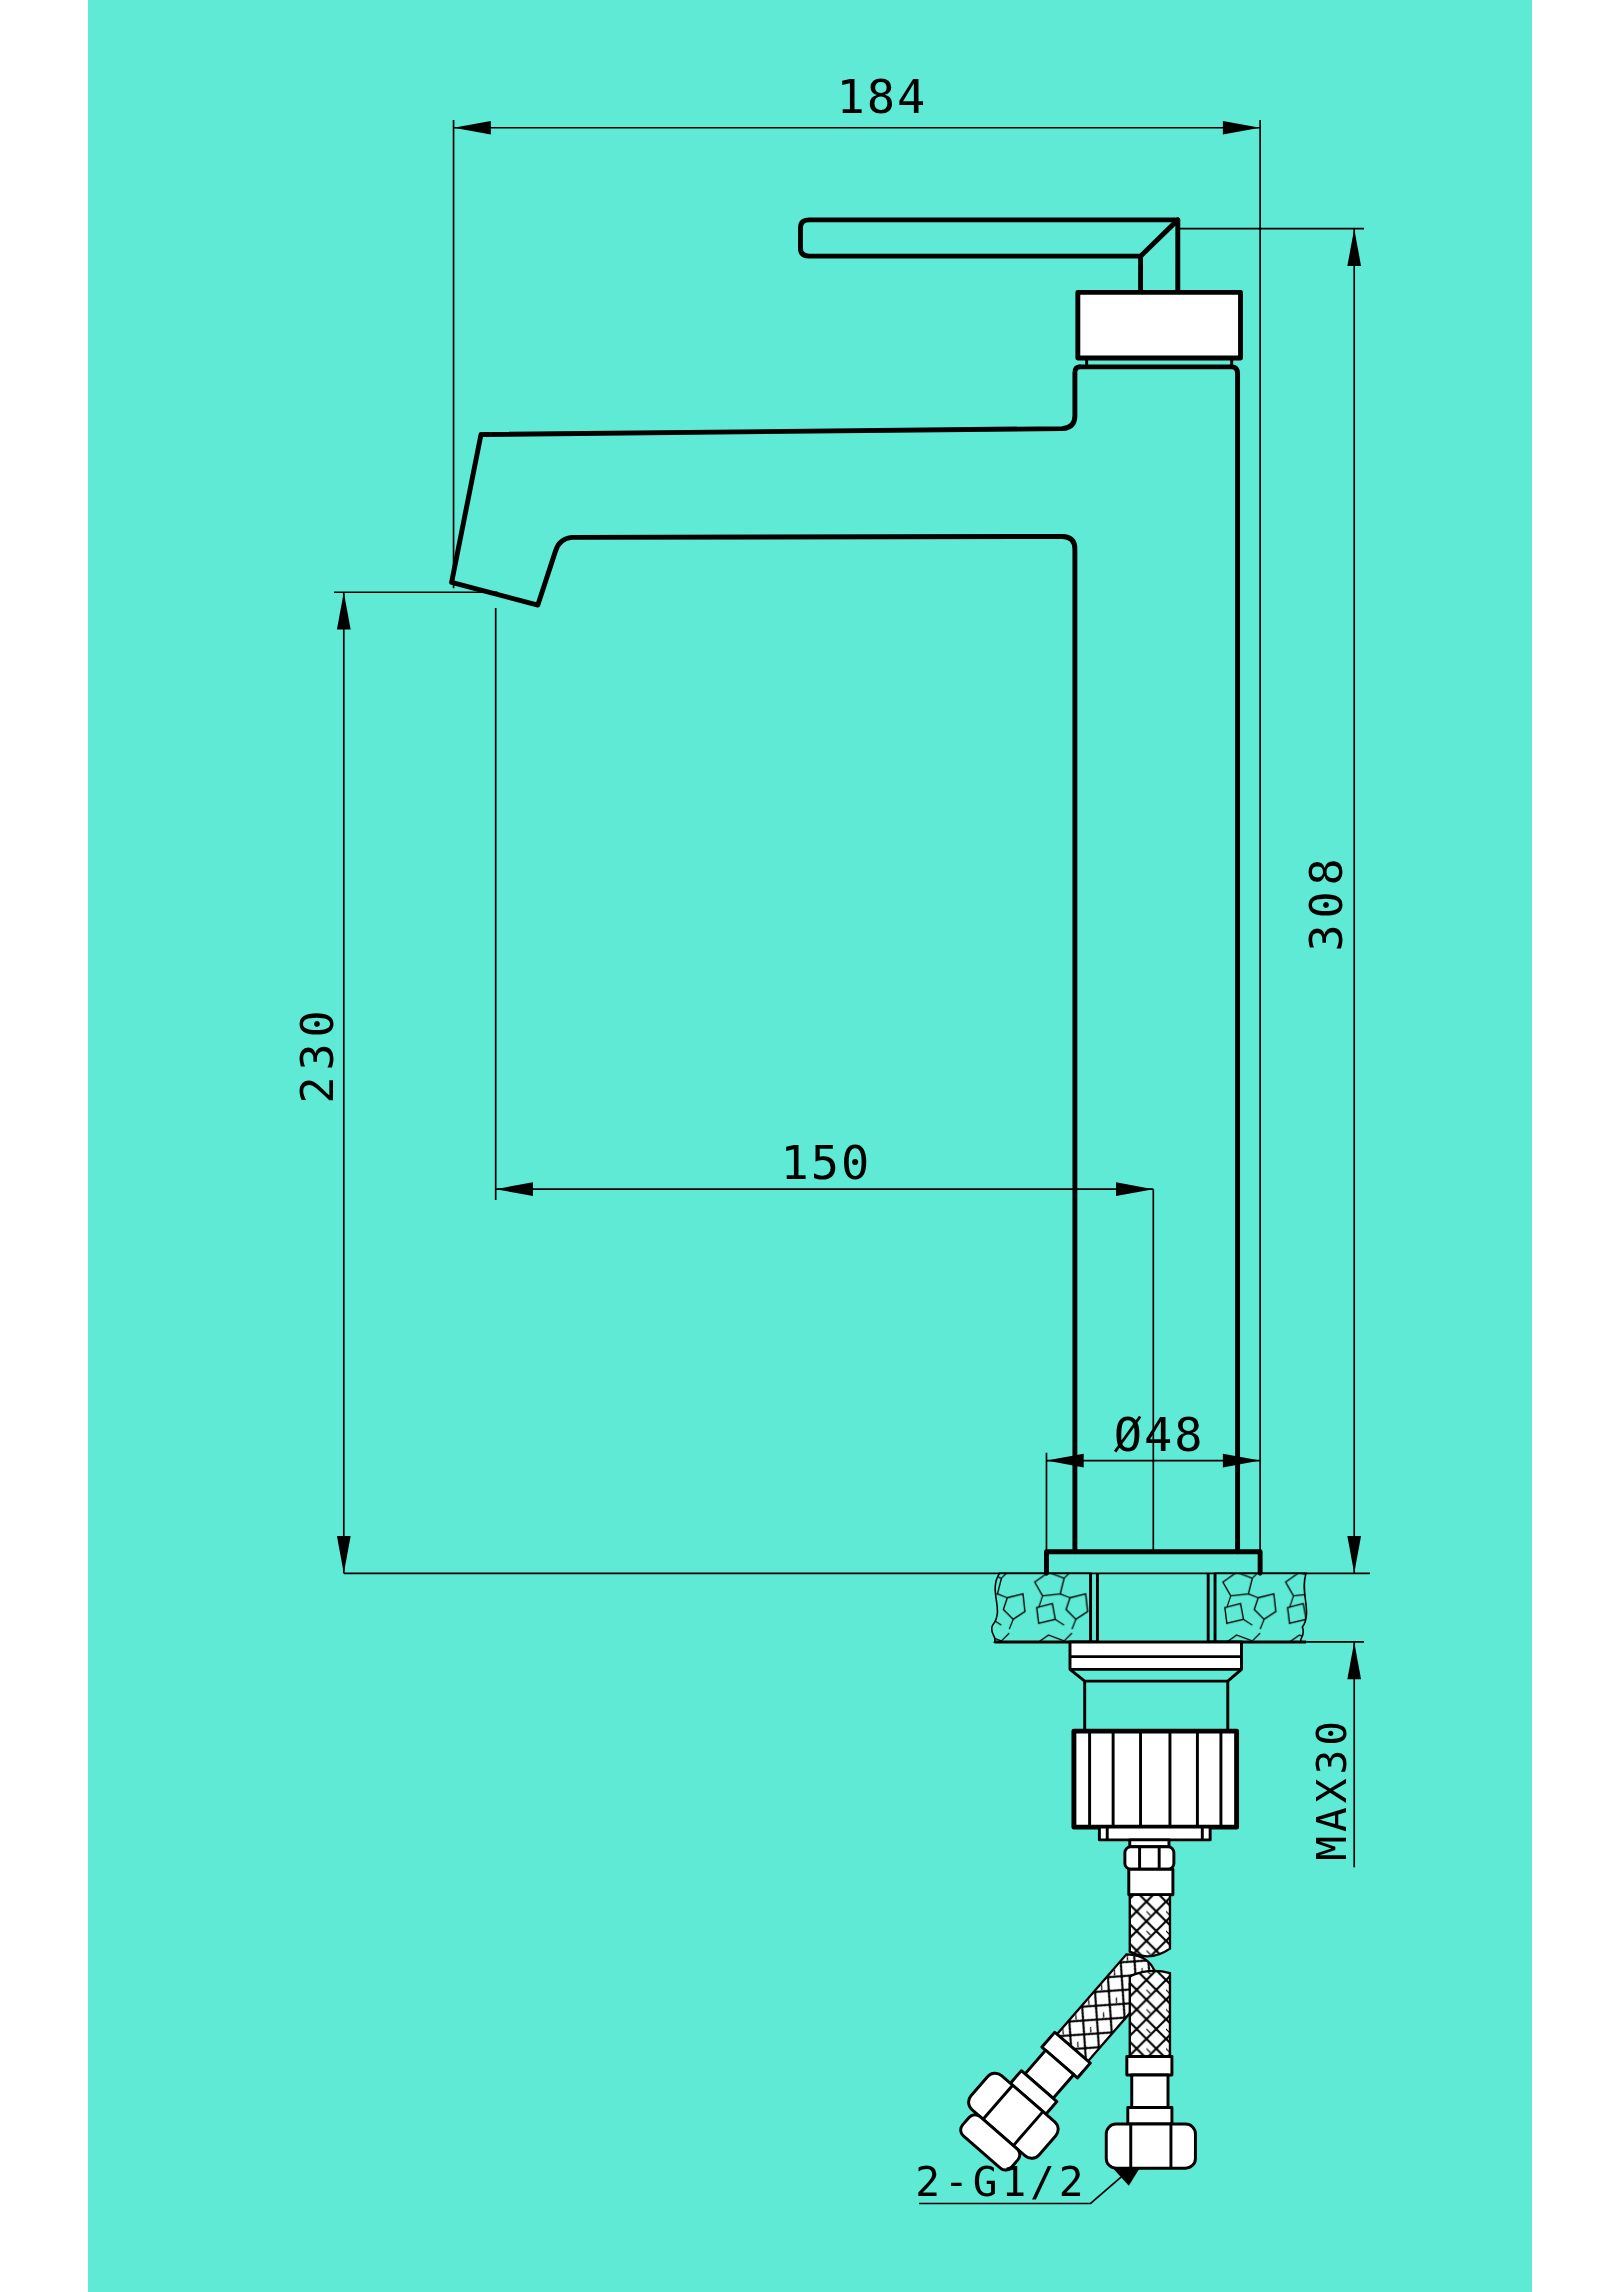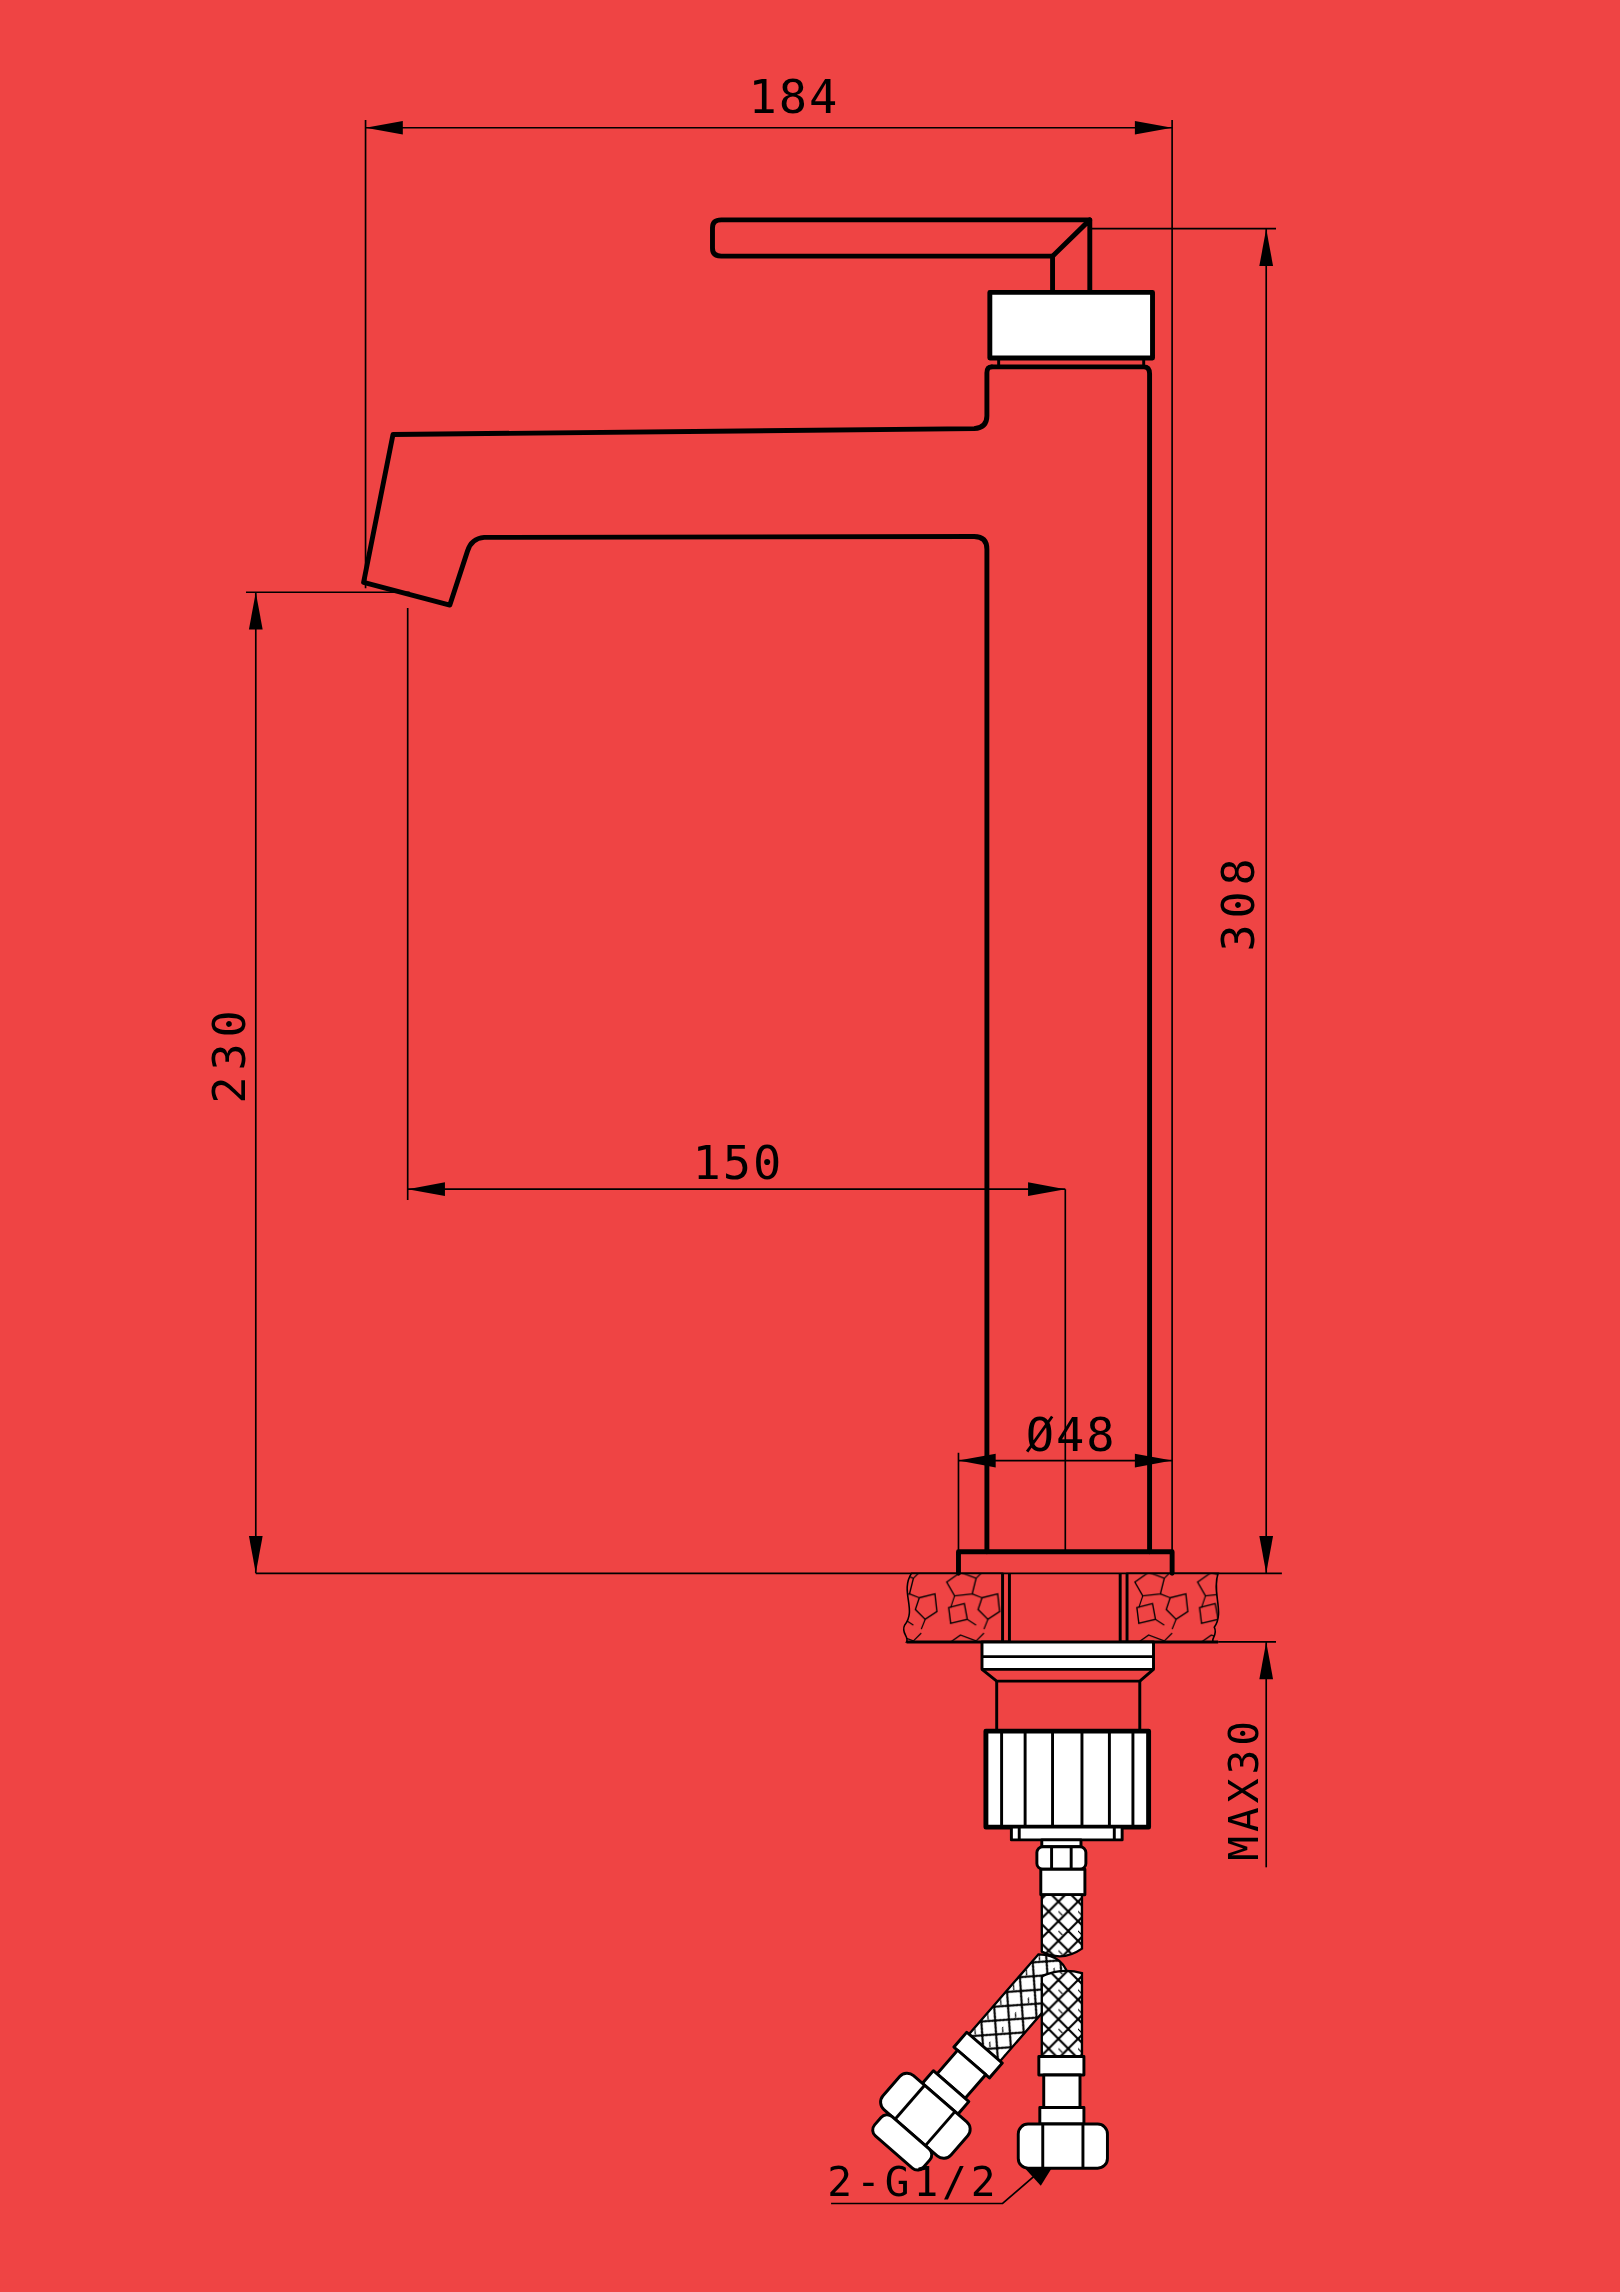--- a/index.html
+++ b/index.html
@@ -1,16 +1,16 @@
 <!DOCTYPE html>
 <html><head>
 <meta charset="utf-8">
 <style>
   html,body{margin:0;padding:0;background:#ffffff;}
-  .stage{width:1620px;height:2293px;position:relative;background:#ef4444;margin:0 auto;}
+  .stage{width:1444px;height:2293px;position:relative;background:#5eead4;margin:0 auto;}
   svg{display:block;}
   .thick{stroke:#000;stroke-width:5;fill:none;stroke-linejoin:round;stroke-linecap:round;}
   .med{stroke:#000;stroke-width:3;fill:none;stroke-linejoin:round;}
   .thin{stroke:#000;stroke-width:1.7;fill:none;}
   .whitefill{fill:#fff;}
   .arrow{fill:#000;stroke:none;}
   text{font-family:"DejaVu Sans Mono","Liberation Mono",monospace;fill:#000;}
   .dim{font-size:48px;letter-spacing:2px;}
   .dimv{font-size:46px;letter-spacing:6px;}
   .dims{font-size:42px;letter-spacing:4px;}

